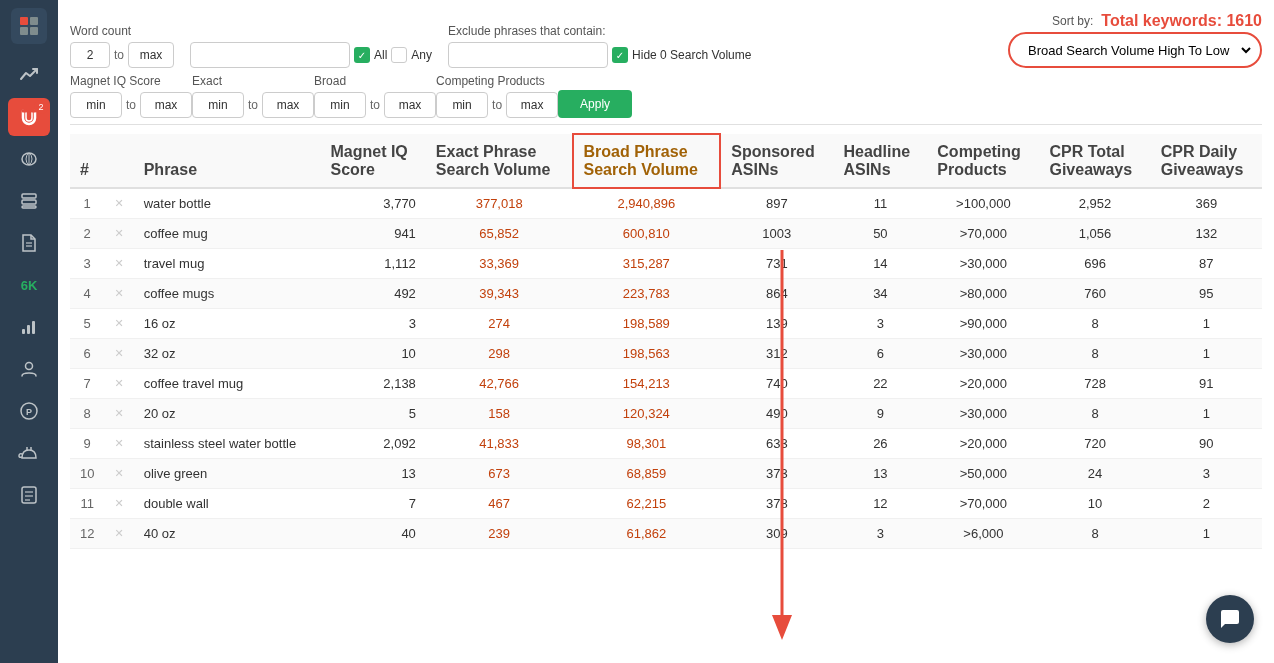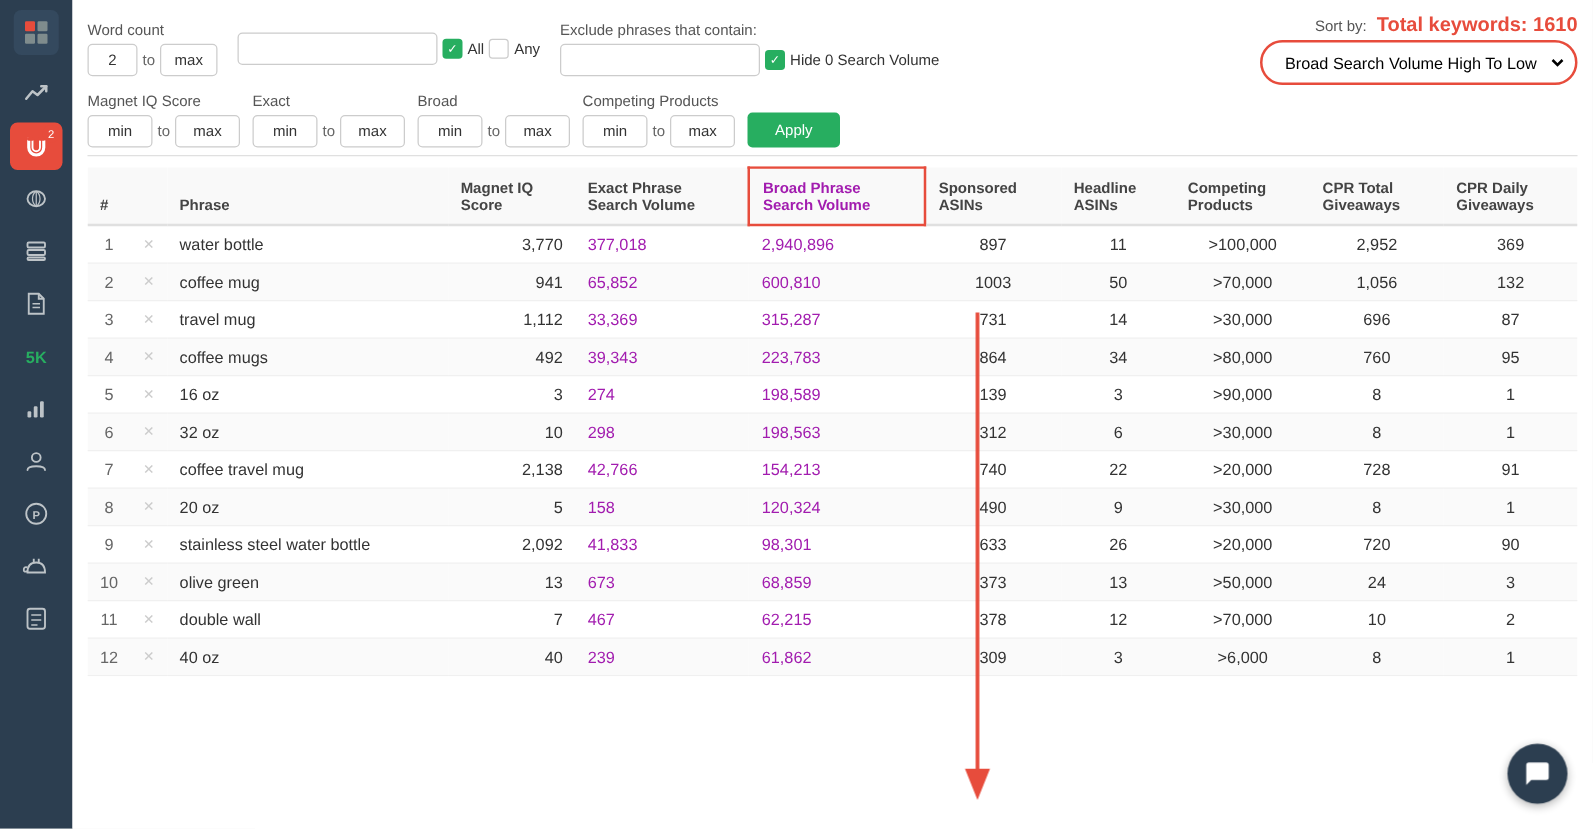--- a/index.html
+++ b/index.html
@@ -50,21 +50,21 @@
       background: white;
     }
 
     
     .filter-bar {
       padding: 10px 0 6px 0;
       border-bottom: 1px solid #e0e0e0;
     }
     .filter-row {
       display: flex;
-      align-items: center;
+      align-items: flex-end;
       gap: 16px;
       margin-bottom: 6px;
       flex-wrap: wrap;
     }
     .filter-label {
       font-size: 12px;
       color: #555;
       font-weight: 500;
       white-space: nowrap;
     }
@@ -164,46 +164,46 @@
     }
     thead tr {
       background: #f9f9f9;
       border-bottom: 2px solid #e0e0e0;
     }
     thead th {
       padding: 8px 10px;
       text-align: left;
       color: #444;
       font-weight: 600;
-      font-size: 12px;
+      font-size: 16px;
       white-space: nowrap;
       vertical-align: bottom;
     }
     thead th.highlighted {
       border: 2px solid #e74c3c;
       border-radius: 0;
-      color: #a21caf;
+      color: #a16207;
     }
     tbody tr {
       border-bottom: 1px solid #f0f0f0;
     }
     tbody td {
       padding: 7px 10px;
       color: #333;
       vertical-align: middle;
     }
     .td-num { color: #666; text-align: center; width: 30px; }
     .td-x {
       color: #ccc;
       cursor: pointer;
       font-size: 11px;
       width: 18px;
       text-align: center;
     }
-    .td-green { color: #a21caf; text-align: left; }
+    .td-green { color: #c2410c; text-align: center; }
     .td-dark { color: #333; text-align: right; }
     .td-center { text-align: center; }
 
     
     .chat-btn {
       position: fixed;
       bottom: 20px;
       right: 20px;
       width: 48px; height: 48px;
       background: #2c3e50;
@@ -211,21 +211,21 @@
       display: flex; align-items: center; justify-content: center;
       color: white; font-size: 22px;
       cursor: pointer;
       box-shadow: 0 2px 8px rgba(0,0,0,0.3);
     }
 
     
     .filter-row2 {
       display: flex;
       align-items: flex-end;
-      gap: 10px;
+      gap: 0;
       flex-wrap: wrap;
     }
     .filter-block {
       display: flex;
       flex-direction: column;
       gap: 4px;
     }
   </style>
 </head>
 <body>
@@ -277,21 +277,21 @@
   <div class="sidebar-item">
     <svg width="18" height="20" viewBox="0 0 18 20" fill="none">
       <path d="M3 2 L11 2 L15 6 L15 18 L3 18 Z" stroke="#bdc3c7" stroke-width="1.5" fill="none"></path>
       <path d="M11 2 L11 6 L15 6" stroke="#bdc3c7" stroke-width="1.5" fill="none"></path>
       <line x1="6" y1="10" x2="12" y2="10" stroke="#bdc3c7" stroke-width="1.2"></line>
       <line x1="6" y1="13" x2="12" y2="13" stroke="#bdc3c7" stroke-width="1.2"></line>
     </svg>
   </div>
 
   <div class="sidebar-item">
-    <span style="color:#27ae60; font-weight:bold; font-size:13px;">5K</span>
+    <span style="color:#27ae60; font-weight:bold; font-size:13px;">6K</span>
   </div>
 
   <div class="sidebar-item">
     <svg width="20" height="20" viewBox="0 0 20 20" fill="none">
       <rect x="3" y="12" width="3" height="5" fill="#bdc3c7" rx="1"></rect>
       <rect x="8" y="8" width="3" height="9" fill="#bdc3c7" rx="1"></rect>
       <rect x="13" y="4" width="3" height="13" fill="#bdc3c7" rx="1"></rect>
     </svg>
   </div>
 

